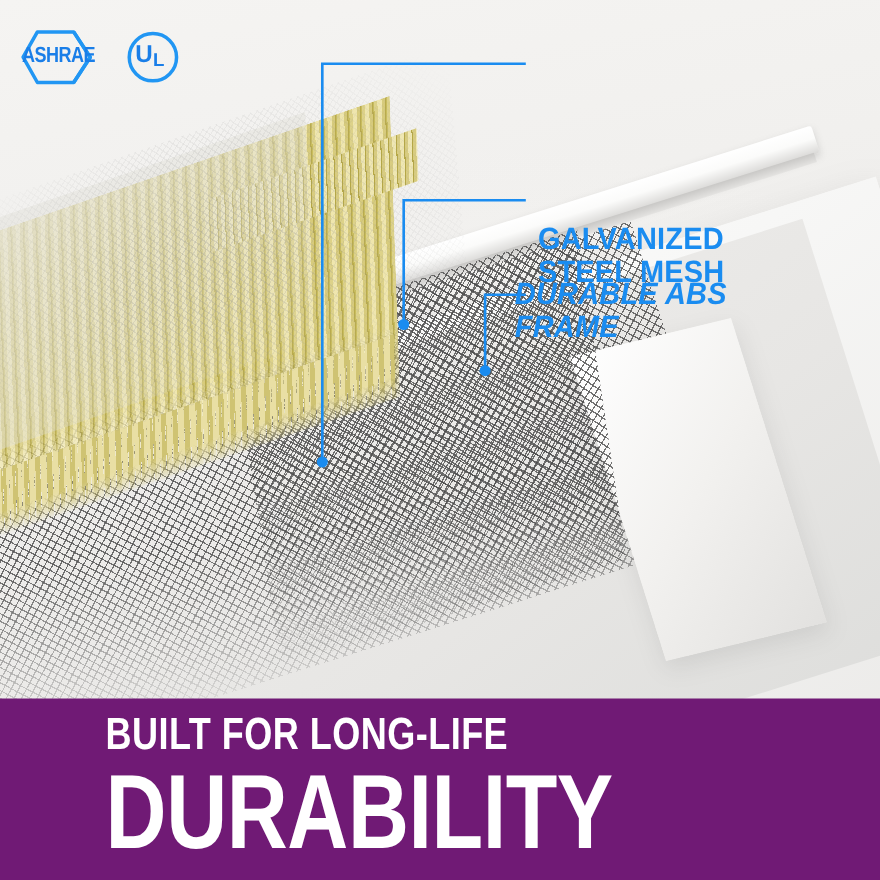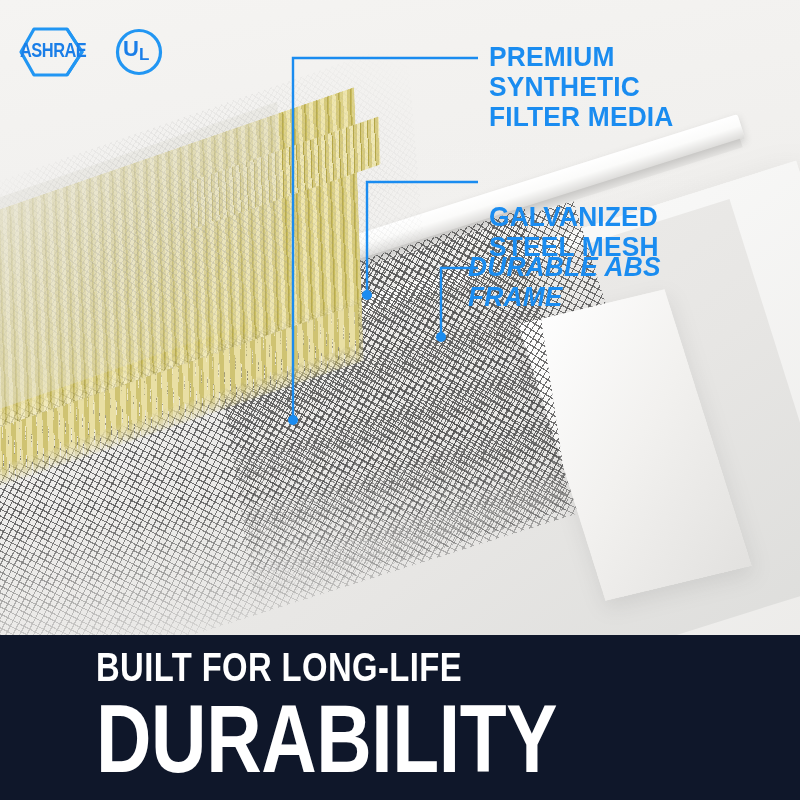--- a/index.html
+++ b/index.html
@@ -113,21 +113,21 @@
     letter-spacing:.2px;text-transform:uppercase;
     font-family:"Liberation Sans",sans-serif;
     transform:scaleX(.94);transform-origin:left top;white-space:pre-line;
   }
   .lead{position:absolute;stroke:#1a8cf0;fill:none;}
 
   
   .house{position:absolute;right:16px;bottom:0;width:150px;height:112px;overflow:hidden;}
 
   
-  .banner{position:absolute;left:0;top:635px;width:800px;height:165px;background:#0f172a;}
+  .banner{position:absolute;left:0;top:635px;width:800px;height:165px;background:#701a75;}
   .banner .l1{position:absolute;left:96px;top:12px;color:#ffffff;font-weight:700;
     font-size:41px;letter-spacing:.5px;line-height:1;
     transform:scaleX(.80);transform-origin:left top;white-space:nowrap;}
   .banner .l2{position:absolute;left:96px;top:56px;color:#ffffff;font-weight:700;
     font-size:96px;letter-spacing:-.5px;line-height:1;
     transform:scaleX(.80);transform-origin:left top;white-space:nowrap;}
 </style>
 </head>
 <body>
 
@@ -182,25 +182,20 @@
     <path d="M478 58 H293 V420" class="lead" stroke-width="2.4"></path>
     <circle cx="293" cy="420" r="5" fill="#1a8cf0"></circle>
 
     <path d="M478 182 H367 V295" class="lead" stroke-width="2.4"></path>
     <circle cx="367" cy="295" r="5" fill="#1a8cf0"></circle>
 
     <path d="M478 268 H441 V337" class="lead" stroke-width="2.4"></path>
     <circle cx="441" cy="337" r="5" fill="#1a8cf0"></circle>
   </svg>
 
-  <div class="callout" style="left:489px;top:42px;">
-    <div class="txt">PREMIUM
-SYNTHETIC
-FILTER MEDIA</div>
-  </div>
 
   <div class="callout" style="left:489px;top:166px;margin-top:36px;">
     <div class="txt">GALVANIZED
 STEEL MESH</div>
   </div>
 
   <div class="callout" style="left:468px;top:252px;font-style:italic;">
     <div class="txt">DURABLE ABS
 FRAME</div>
   </div>

